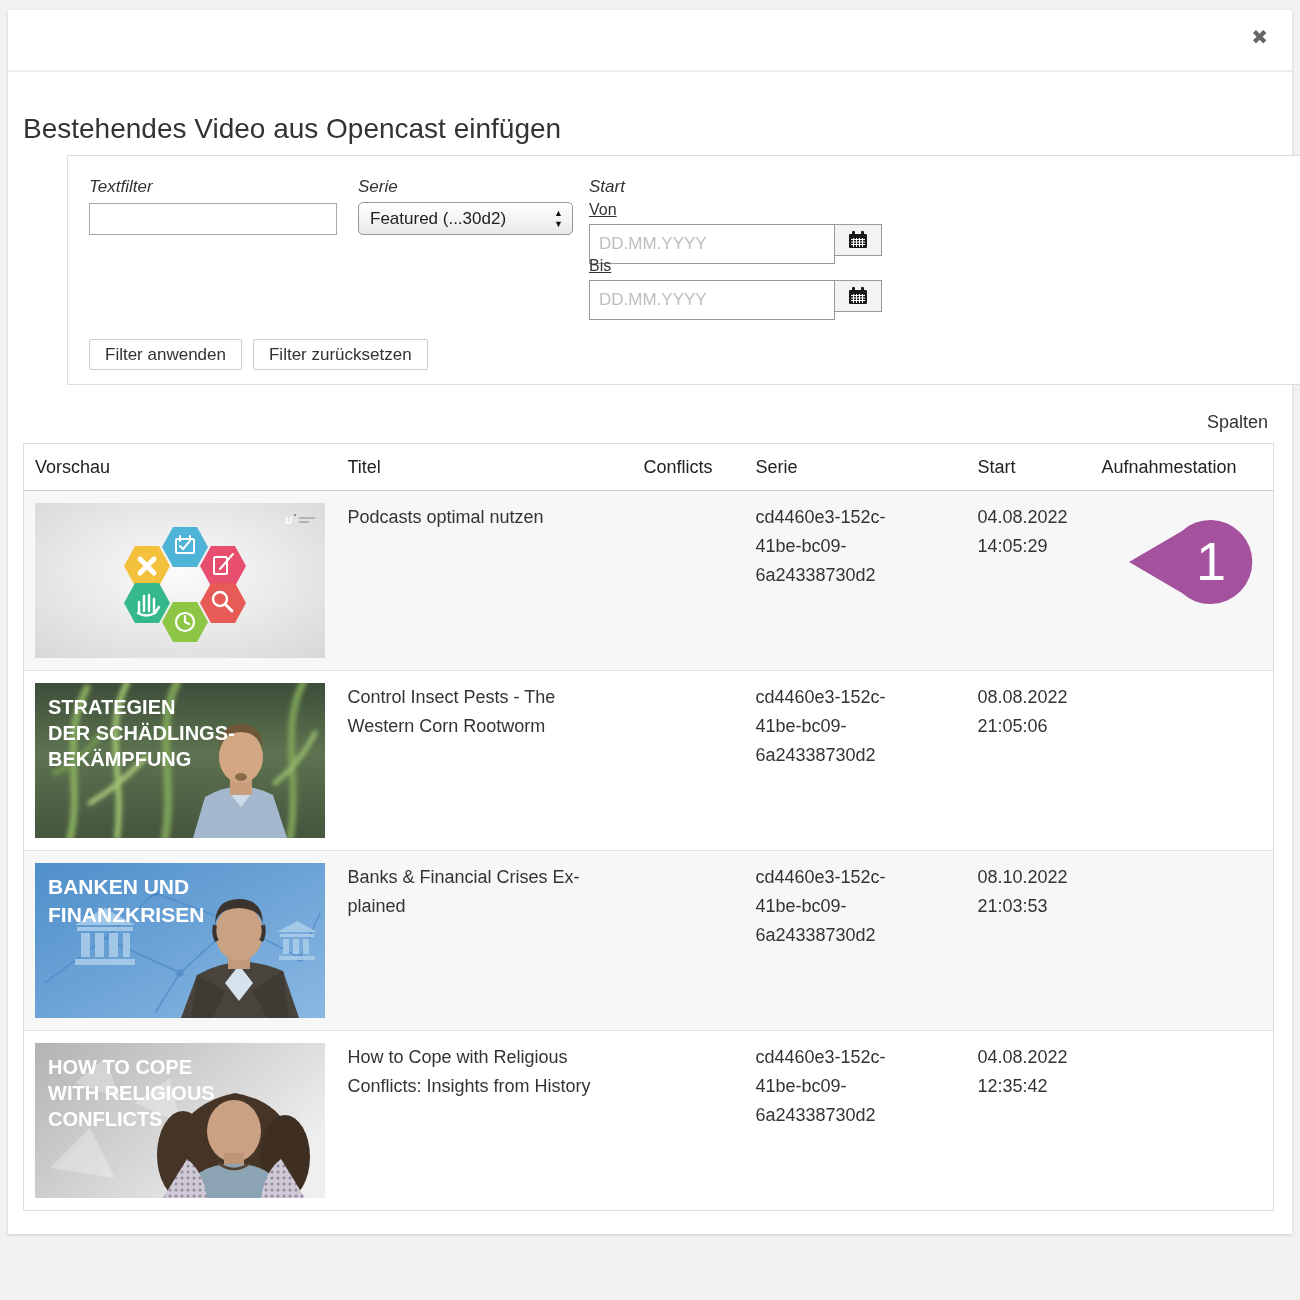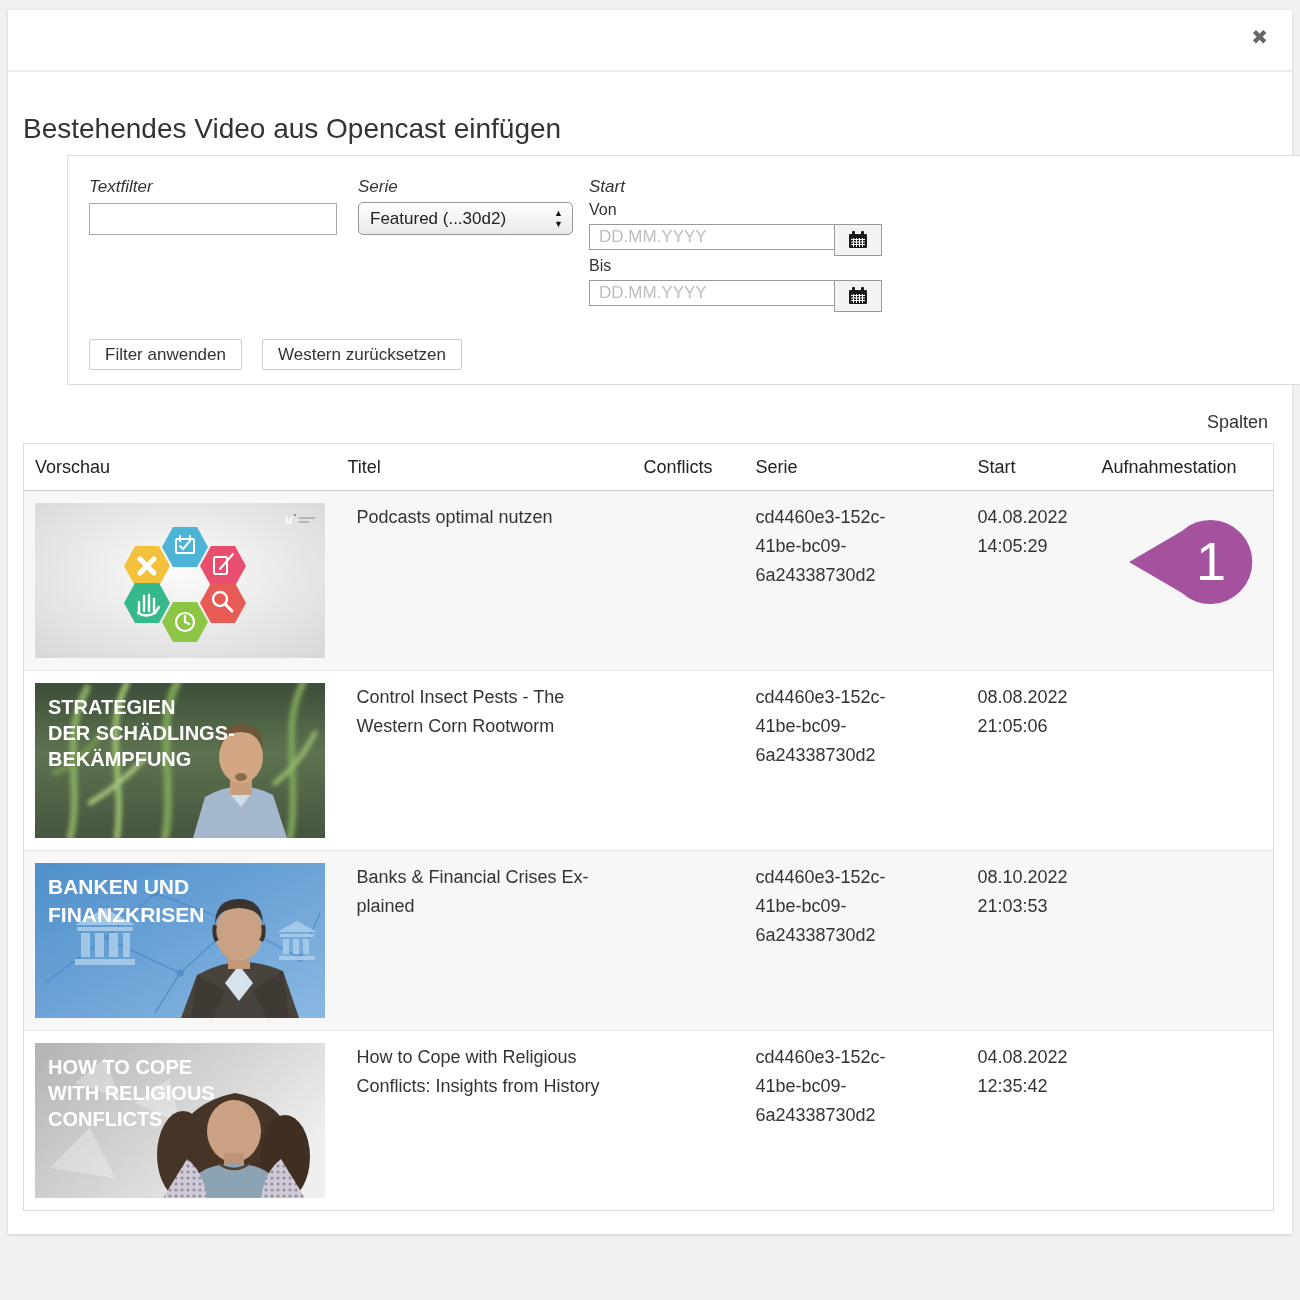--- a/index.html
+++ b/index.html
@@ -30,21 +30,21 @@
     position:absolute; left:15px; top:103px; margin:0;
     font-size:28px; font-weight:400; color:#333;
   }
   
   .filter-panel {
     position:absolute; left:15px; top:145px;
     width:1252px; height:230px;
     border:1px solid #ddd; background:#fff;margin-left:44px;
   }
   .flabel { position:absolute; font-size:17px; font-style:italic; color:#333; }
-  .sublabel { position:absolute; font-size:16px; font-style:normal; color:#333; }
+  .sublabel { position:absolute; font-size:16px; font-style:normal; color:#333;text-decoration:underline; }
   .text-input {
     position:absolute; left:21px; top:47px;
     width:248px; height:32px;
     border:1px solid #a9a9a9; background:#fff;
     font-size:16px; padding:0 8px; color:#333;
     font-family:"Liberation Sans", sans-serif;
   }
   .serie-select {
     position:absolute; left:290px; top:46px;
     width:215px; height:33px;
@@ -54,33 +54,33 @@
     display:flex; align-items:center;
     padding:0 36px 0 11px; cursor:pointer;
   }
   .serie-select .arrows {
     position:absolute; right:9px; top:5px;
     display:flex; flex-direction:column; align-items:center;
     font-size:9px; line-height:11px; color:#111;
   }
   .date-group { position:absolute; display:flex; }
   .date-input {
-    width:246px; height:26px;
+    width:246px; height:40px;
     border:1px solid #9a9a9a; background:#fff;
     font-size:17px; padding:0 9px; color:#333;
     font-family:"Liberation Sans", sans-serif;
   }
   .date-input::placeholder { color:#bdbdbd; opacity:1; }
   .cal-btn {
     width:48px; height:32px; margin-left:-1px;
     border:1px solid #9a9a9a; background:#f3f3f3;
     display:flex; align-items:center; justify-content:center;
     cursor:pointer; padding:0;
   }
-  .filter-buttons { position:absolute; left:21px; top:183px; display:flex; gap:20px;border-radius:15px; }
+  .filter-buttons { position:absolute; left:21px; top:183px; display:flex; gap:11px;border-radius:15px; }
   .btn {
     background:#fff; border:1px solid #ccc; border-radius:2px;
     font-size:17px; color:#333; padding:5px 15px; height:31px;
     cursor:pointer; font-family:"Liberation Sans", sans-serif;
   }
   
   .spalten {
     position:absolute; top:402px; right:24px;
     font-size:18px; color:#333; cursor:pointer;text-align:right;
   }
@@ -97,21 +97,21 @@
   .video-table td {
     vertical-align:top; font-size:18px; line-height:29px; color:#333;
     padding:12px 8px 12px 11px;
   }
   .video-table tbody tr { height:180px; }
   .video-table tbody tr:nth-child(odd) { background:#f7f7f7; }
   .video-table tbody tr + tr td { border-top:1px solid #e4e4e4; }
   .thumb { display:block; width:290px; height:155px; }
   .serie-text { width:158px; }
   .start-text { width:106px; }
-  .title-text { max-width:282px;margin-left:9px; }
+  .title-text { max-width:282px; }
   
   .pin { position:absolute; left:1120px; top:508px; width:127px; height:88px; }
   .pin text {
     font-family:"Liberation Sans", sans-serif;
     font-size:54px; fill:#fff; font-weight:400;
   }
   .thumb text { font-family:"Liberation Sans", sans-serif; font-weight:700; fill:#fff; }
 </style>
 </head>
 <body>
@@ -166,21 +166,21 @@
           <g stroke="#fff" stroke-width="1">
             <path d="M4,9.5 h14 M4,12 h14 M4,14.5 h14"></path>
             <path d="M6.5,8 v9 M9.5,8 v9 M12.5,8 v9 M15.5,8 v9"></path>
           </g>
         </svg>
       </button>
     </div>
 
     <div class="filter-buttons">
       <button class="btn">Filter anwenden</button>
-      <button class="btn">Western zurücksetzen</button>
+      <button class="btn">Filter zurücksetzen</button>
     </div>
   </div>
 
   <div class="spalten">Spalten</div>
 
   <table class="video-table">
     <colgroup>
       <col style="width:313px">
         <col style="width:296px">
         <col style="width:112px">

